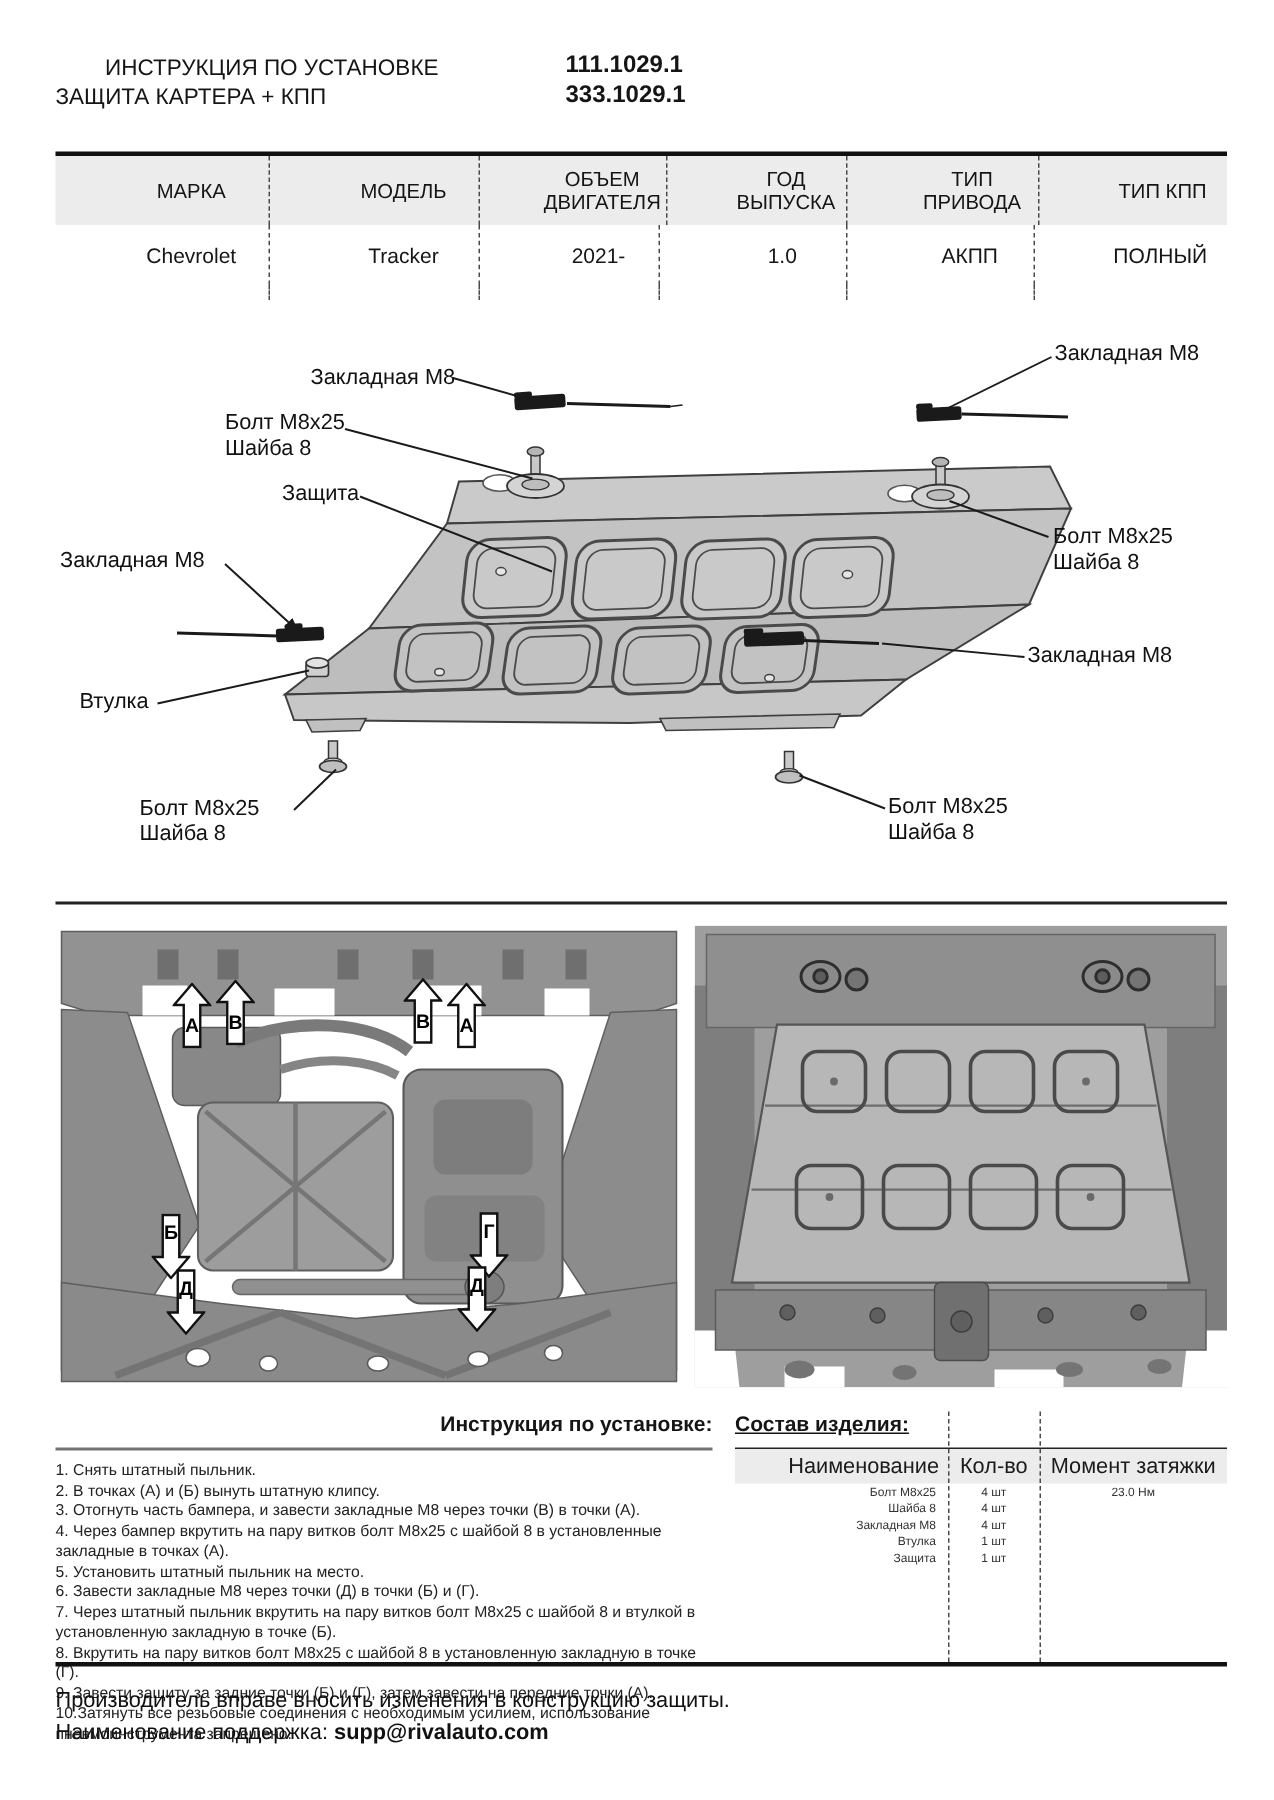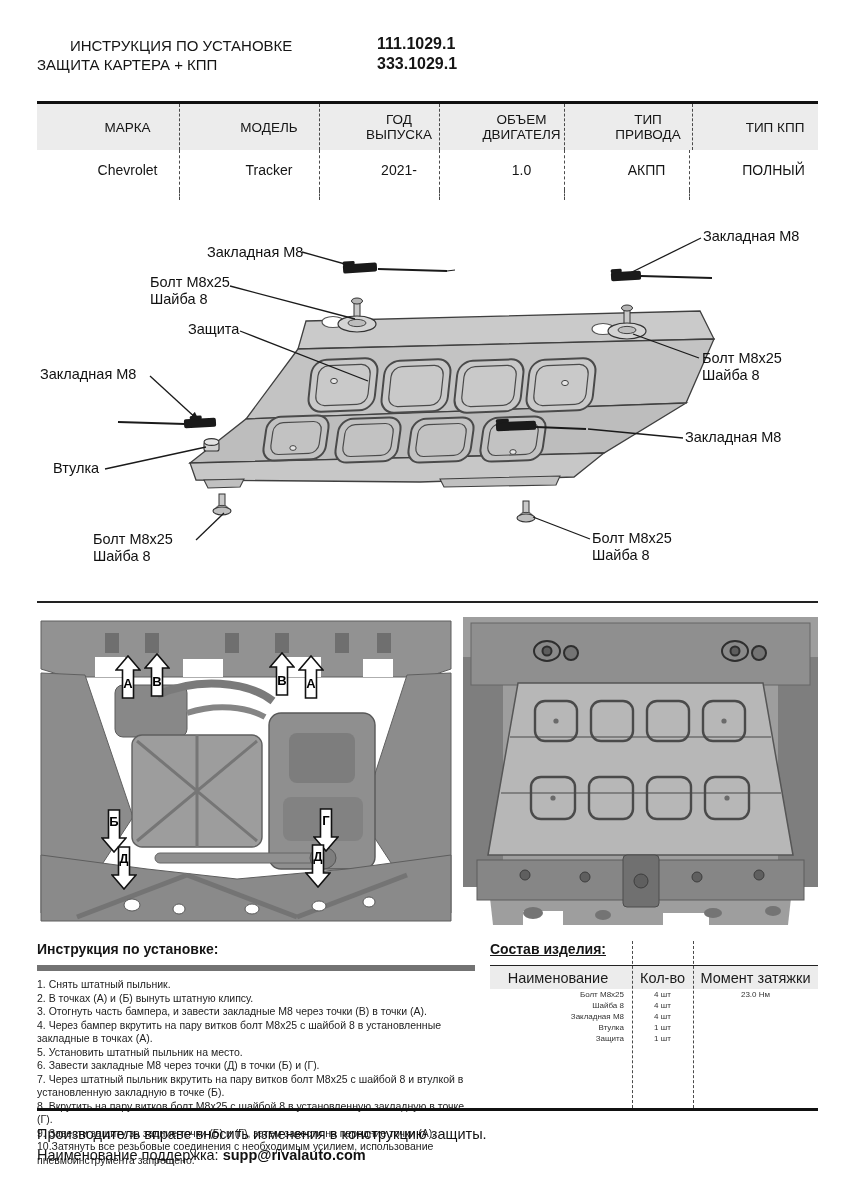--- a/index.html
+++ b/index.html
@@ -39,28 +39,28 @@
   .photo-left { left:37px; top:617px; width:418px; height:308px; }
   .photo-right { left:463px; top:617px; width:355px; height:308px; }
   .marker { position:absolute; width:26px; height:44px; }
   .marker svg { position:absolute; left:0; top:0; }
   .marker .marker-letter { position:absolute; width:26px; text-align:center;
     font-size:13px; font-weight:700; color:#000; }
   .marker.up .marker-letter { top:21px; }
   .marker.down .marker-letter { top:5px; }
   
   .instructions { position:absolute; left:37px; top:941px; width:438px; }
-  .instructions h3 { font-size:14px; font-weight:700; padding-bottom:8px; border-bottom:6px solid #737373; }
+  .instructions h3 { font-size:14px; font-weight:700; padding-bottom:8px; border-bottom:2px solid #737373;text-align:right; }
   .instructions ol { list-style:none; margin-top:7px; }
   .instructions li { font-size:10.5px; line-height:13.5px; color:#222; }
   .parts { position:absolute; left:490px; top:941px; width:328px; height:167px; }
   .parts h3 { font-size:14px; font-weight:700; padding-bottom:8px; border-bottom:1.5px solid #222; width:100%;text-decoration:underline; }
   .parts-hdr { display:flex; background:#ececec; height:23px; align-items:center; }
   .parts-hdr div { font-size:14.5px; color:#1b1b1b; }
-  .ph-name { width:142px; text-align:center; padding-right:6px; }
+  .ph-name { width:142px; text-align:right; padding-right:6px; }
   .ph-qty { width:61px; text-align:center; }
   .ph-torque { width:125px; text-align:center; }
   .parts-row { display:flex; height:11px; align-items:center; }
   .parts-row div { font-size:8px; color:#333; }
   .pr-name { width:142px; text-align:right; padding-right:8px; }
   .pr-qty { width:61px; text-align:center; }
   .pr-torque { width:125px; text-align:center; }
   .vdash { position:absolute; top:0; height:167px; width:0; border-left:1.5px dashed #4a4a4a; }
   .vdash.v1 { left:142px; } .vdash.v2 { left:203px; }
   
@@ -79,24 +79,24 @@
   <div class="part-numbers">
     <div>111.1029.1</div>
     <div>333.1029.1</div>
   </div>
 
   <div class="spec">
     <div class="spec-top"></div>
     <div class="spec-row hdr">
       <div class="spec-cell c0">МАРКА</div>
       <div class="spec-cell c1">МОДЕЛЬ</div>
+      <div class="spec-cell c3">ОБЪЕМ
+ДВИГАТЕЛЯ</div>
       <div class="spec-cell c2">ГОД
 ВЫПУСКА</div>
-      <div class="spec-cell c3">ОБЪЕМ
-ДВИГАТЕЛЯ</div>
       <div class="spec-cell c5">ТИП
 ПРИВОДА</div>
       <div class="spec-cell c4">ТИП КПП</div>
     </div>
     <div class="spec-row val">
       <div class="spec-cell c0">Chevrolet</div>
       <div class="spec-cell c1">Tracker</div>
       <div class="spec-cell c2">2021-</div>
       <div class="spec-cell c3">1.0</div>
       <div class="spec-cell c4">АКПП</div>

